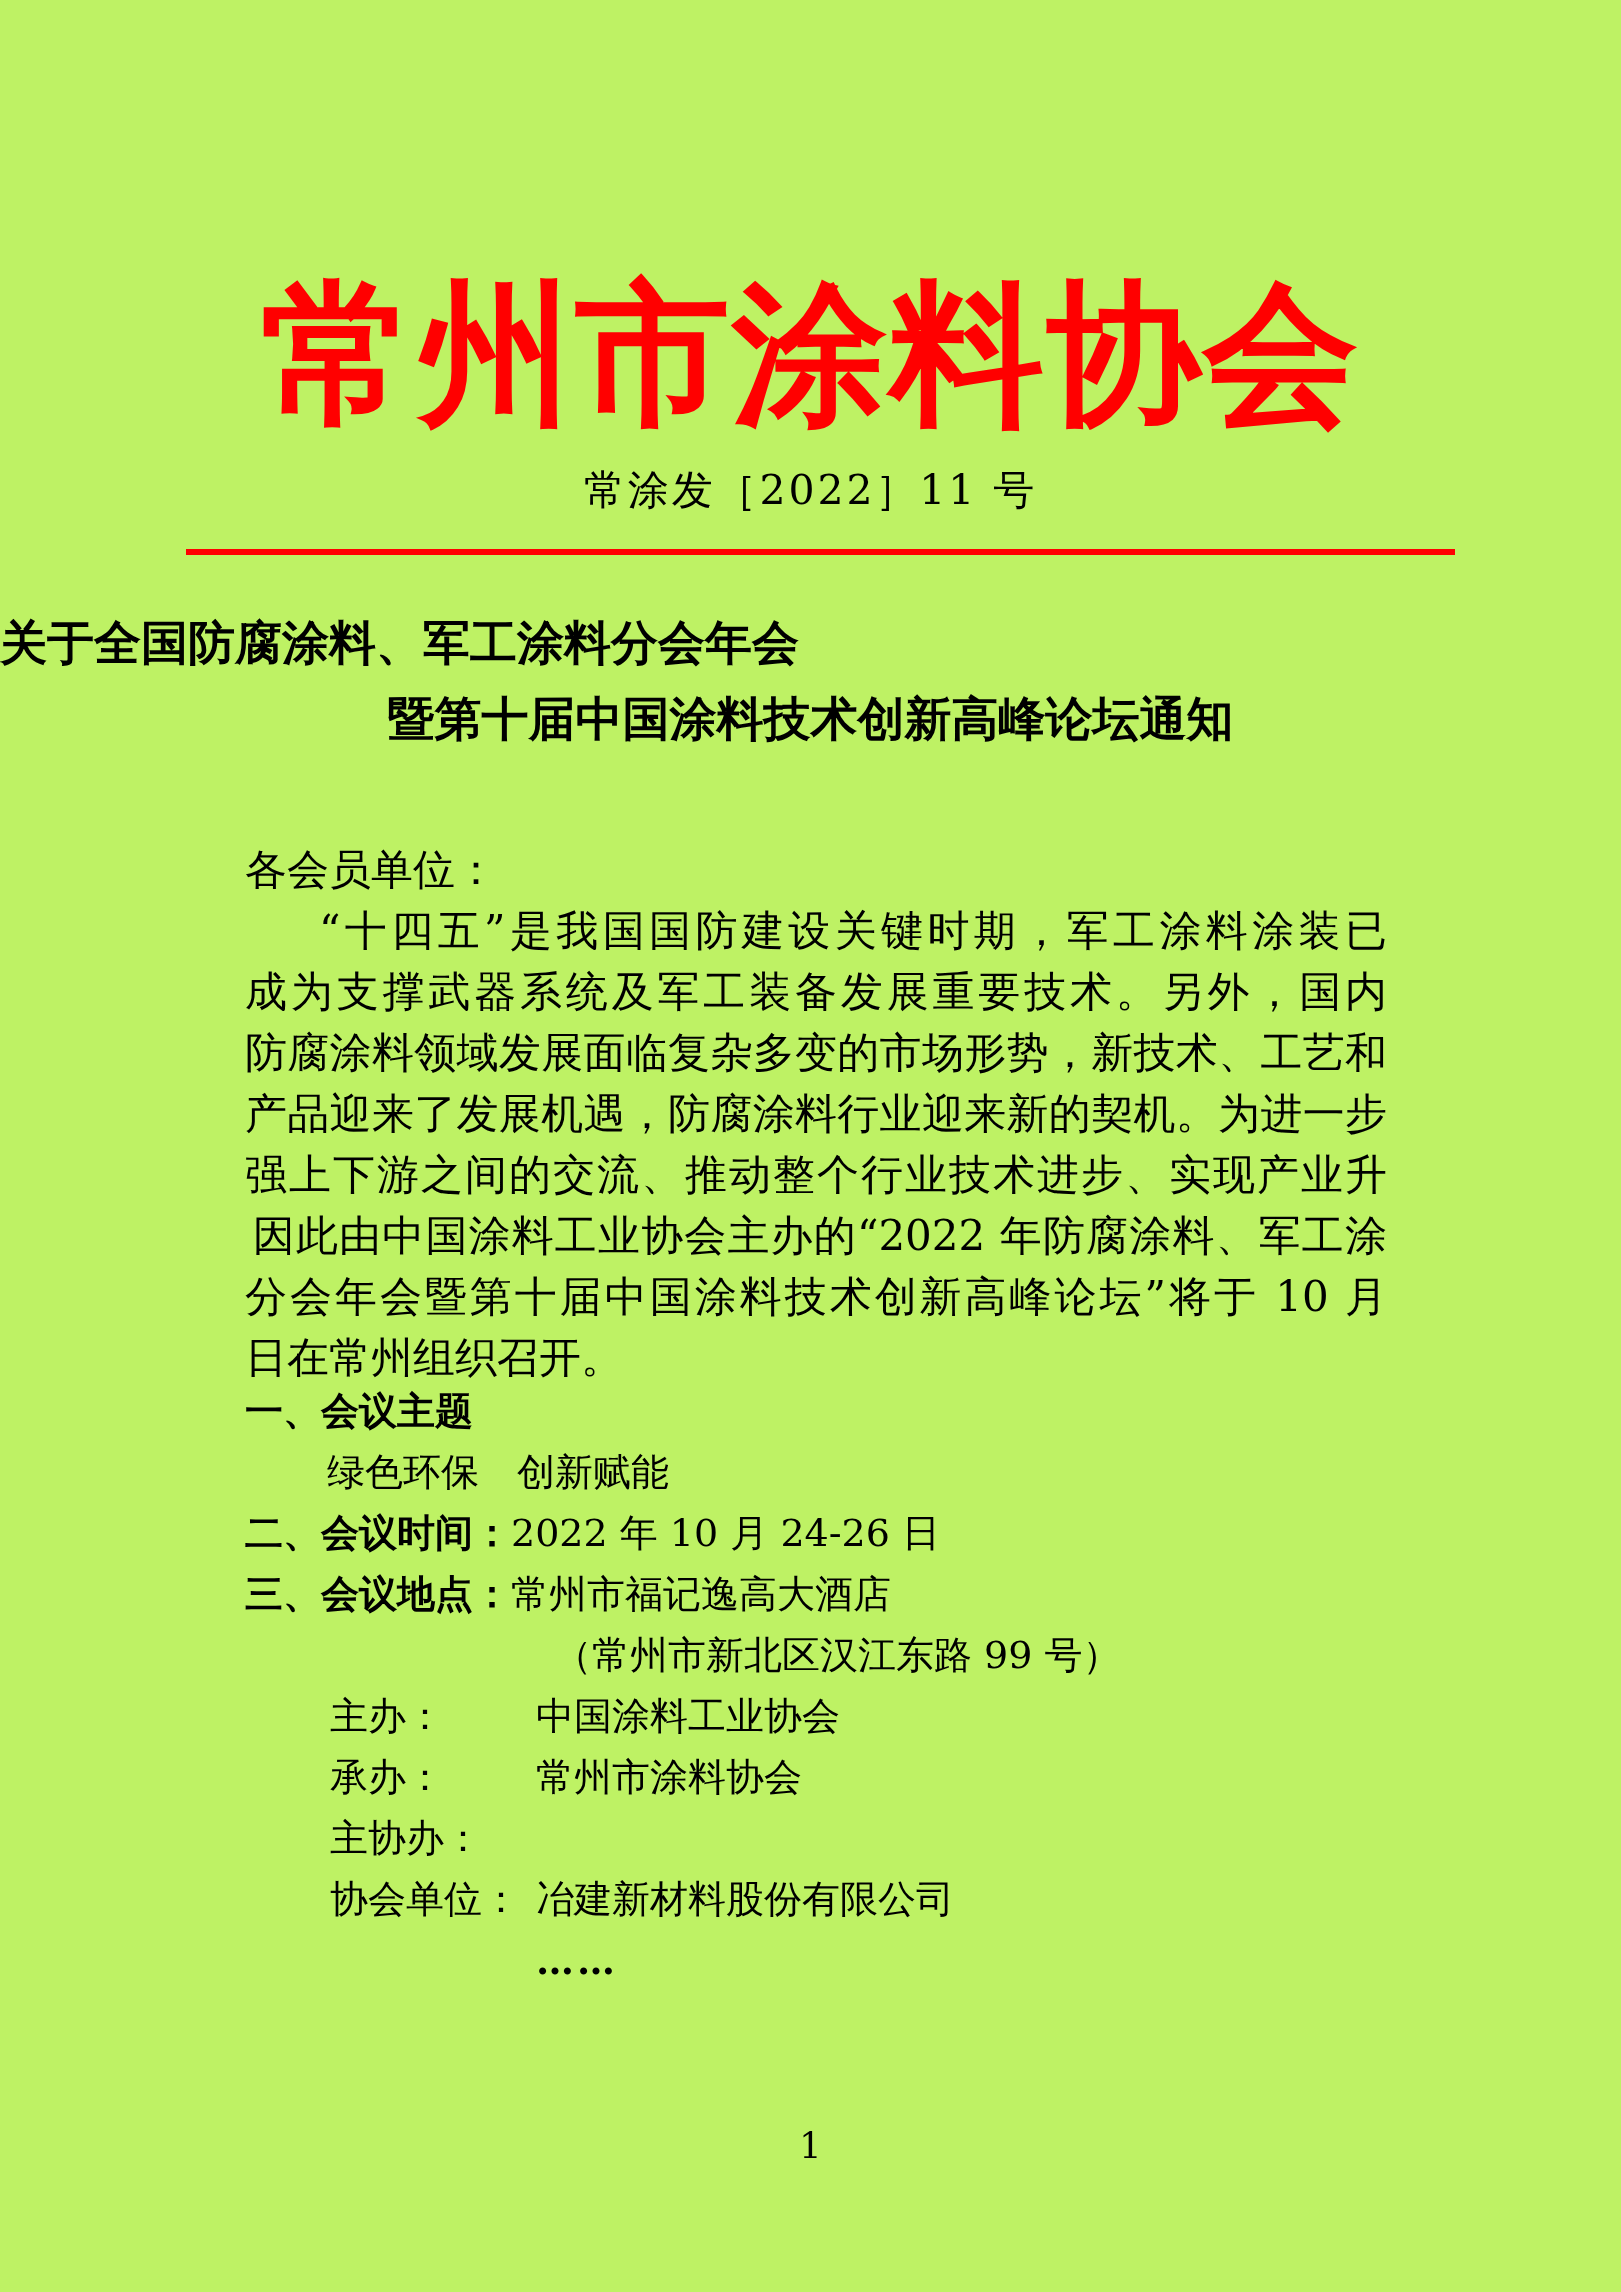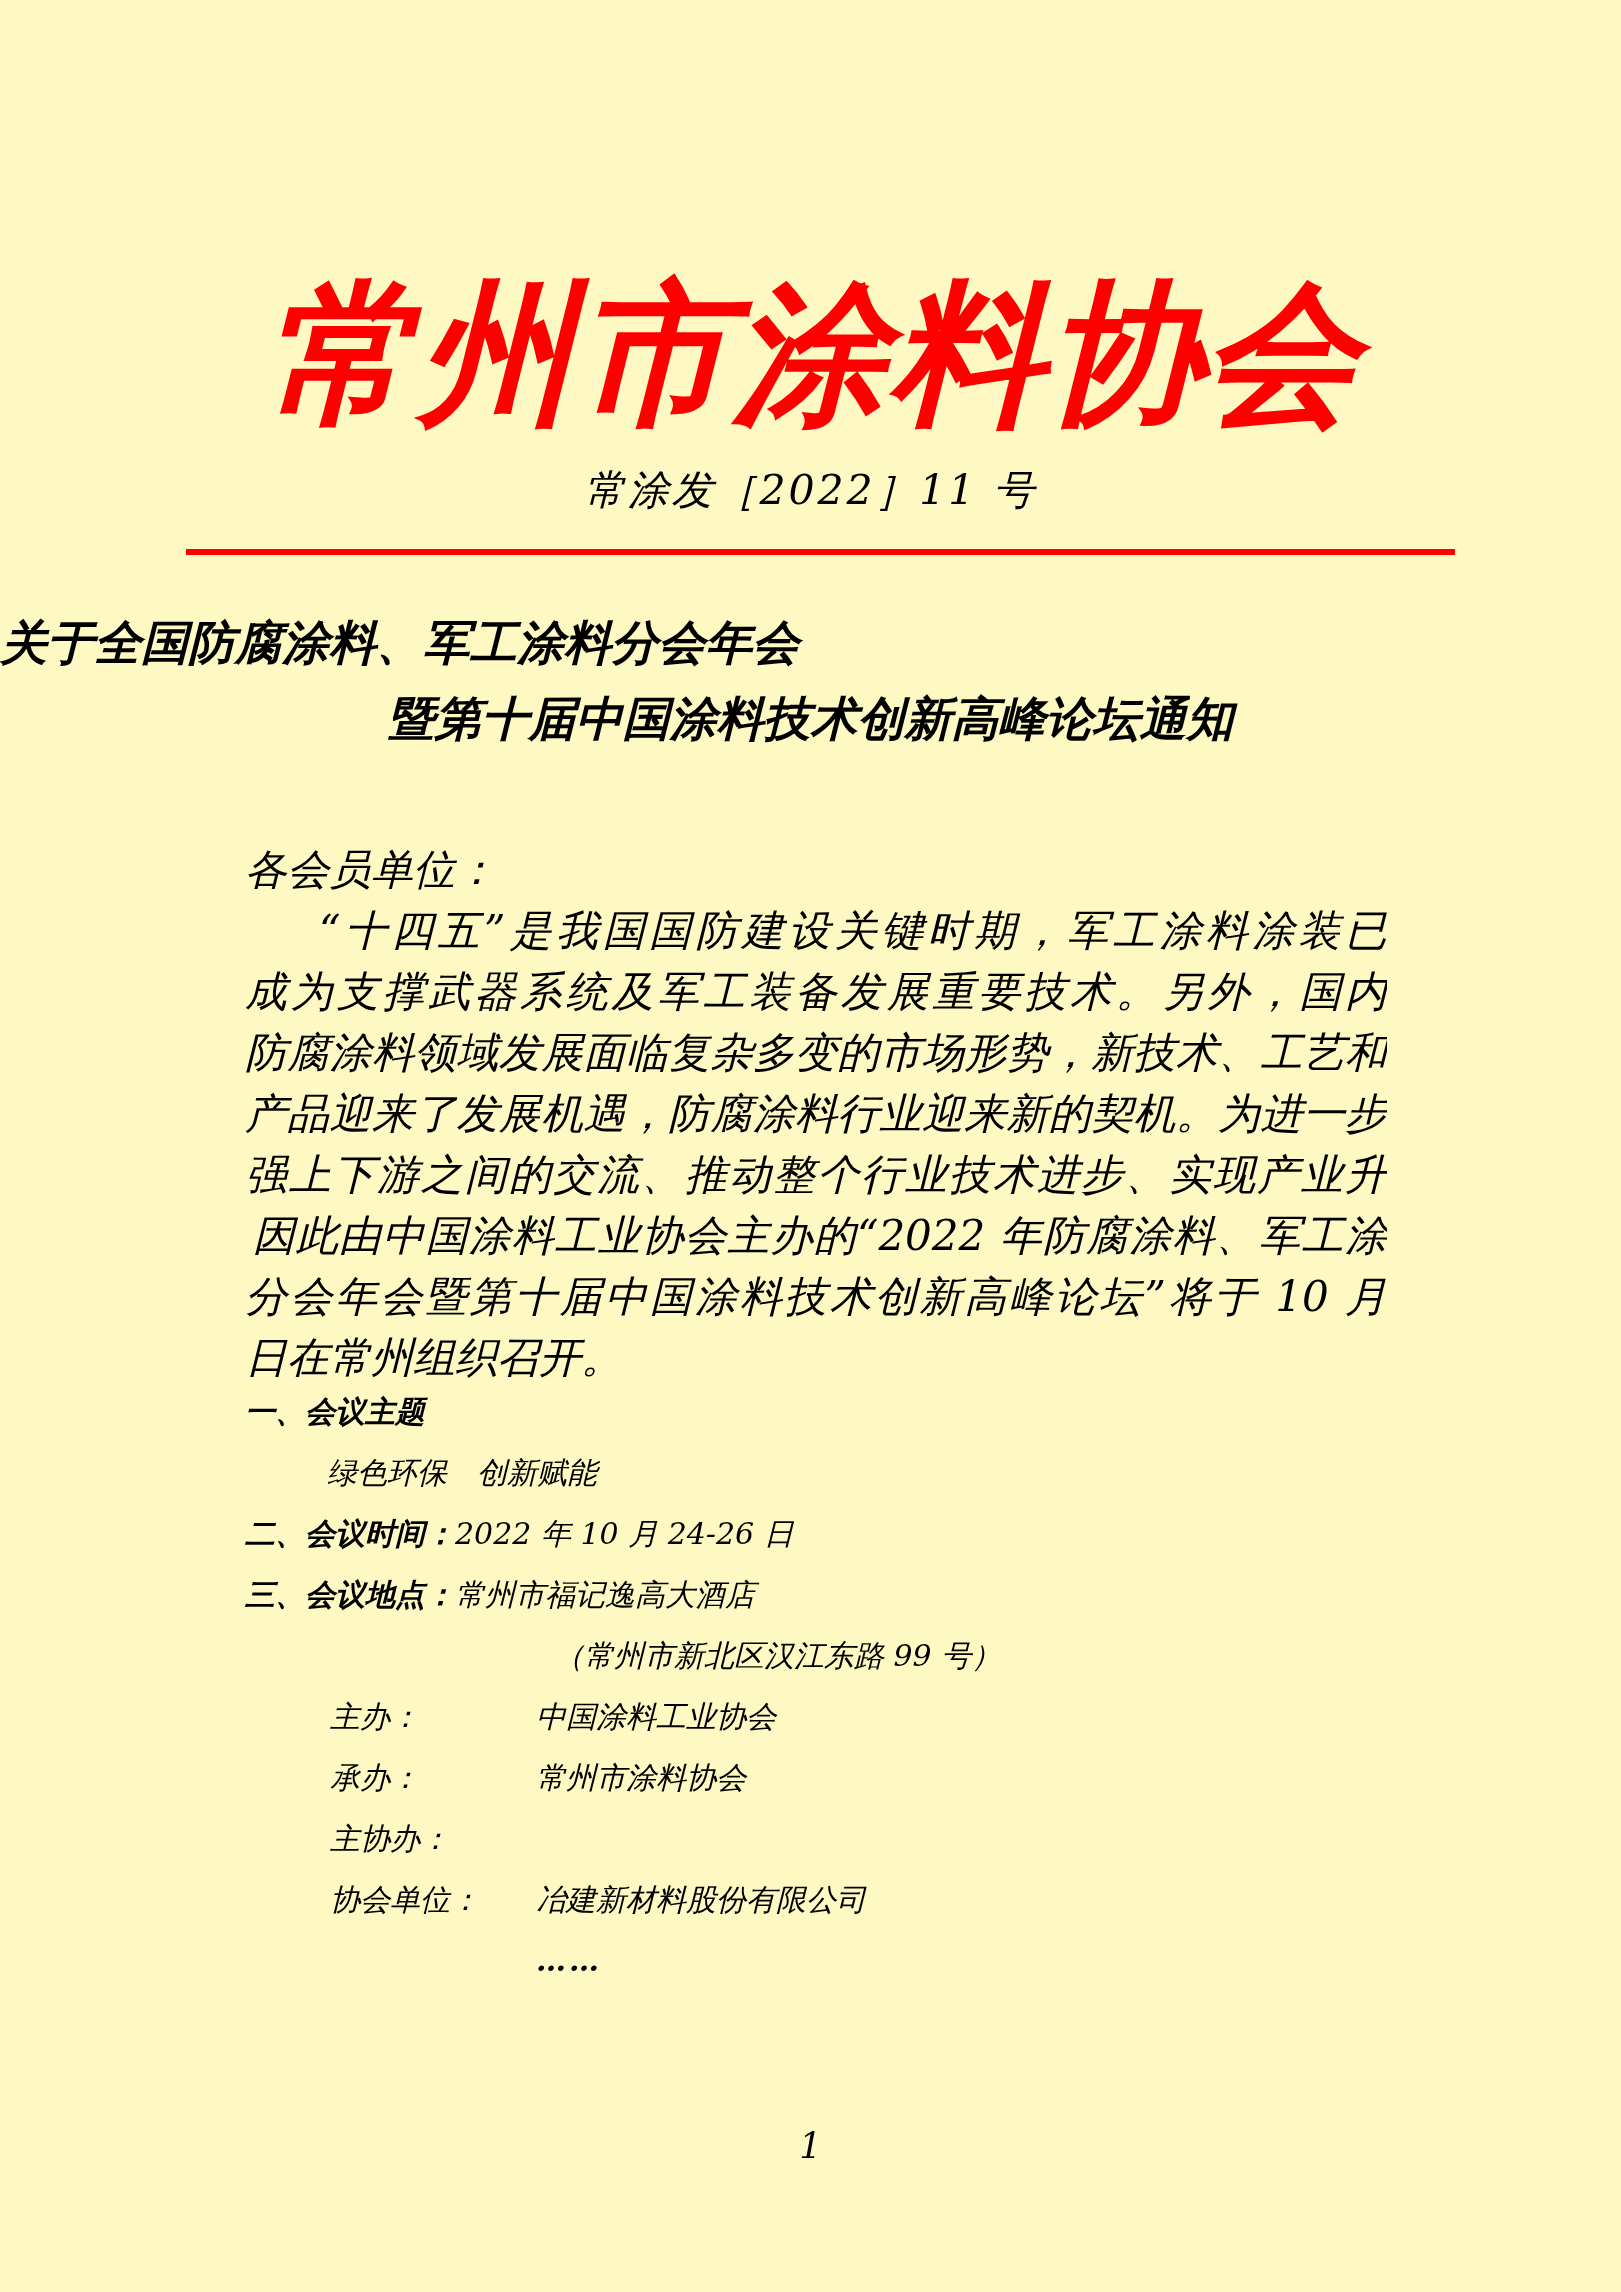--- a/index.html
+++ b/index.html
@@ -4,25 +4,24 @@
 <style>
   html, body {
     margin: 0;
     padding: 0;
     background: #ffffff;
   }
   .page {
     position: relative;
     width: 1621px;
     height: 2293px;
-    background: #fef9c3;
+    background: #bef264;
     color: #000000;
     font-family: "DejaVu Serif", "Liberation Serif", serif;
     overflow: hidden;
-    font-style: italic;
   }
 
   
   .org-title {
     position: absolute;
     top: 267px;
     left: 0;
     width: 100%;
     text-align: center;
     font-size: 155px;
@@ -97,21 +96,21 @@
   }
   .body-line.indent-first { padding-left: 74px; }
   .body-line.indent-small { padding-left: 7.8px; }
 
   
   .sections-block {
     position: absolute;
     top: 1381px;
     left: 245px;
     width: 1142px;
-    font-size: 30px;
+    font-size: 38px;
   }
   .sec-row {
     height: 61px;
     line-height: 61px;
     white-space: nowrap;
     display: flex;
     align-items: baseline;
   }
   .sec-heading {
     font-family: "DejaVu Sans", "Liberation Sans", sans-serif;

